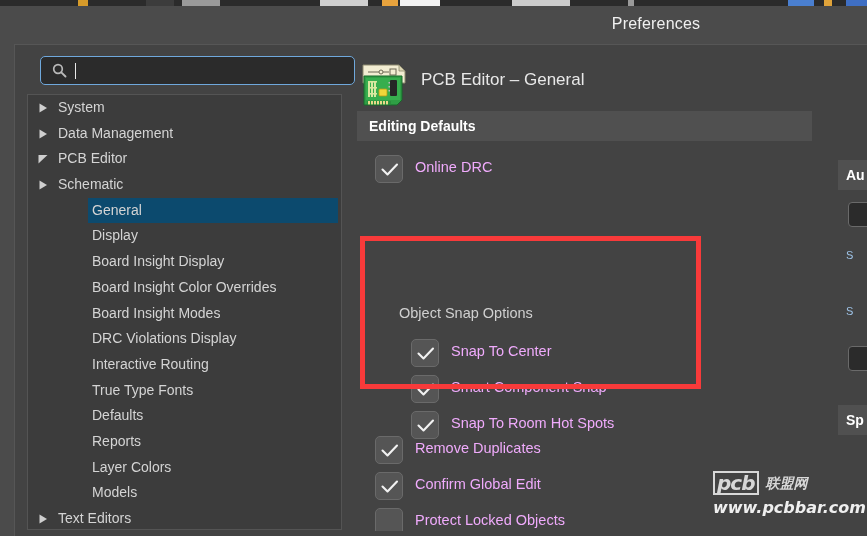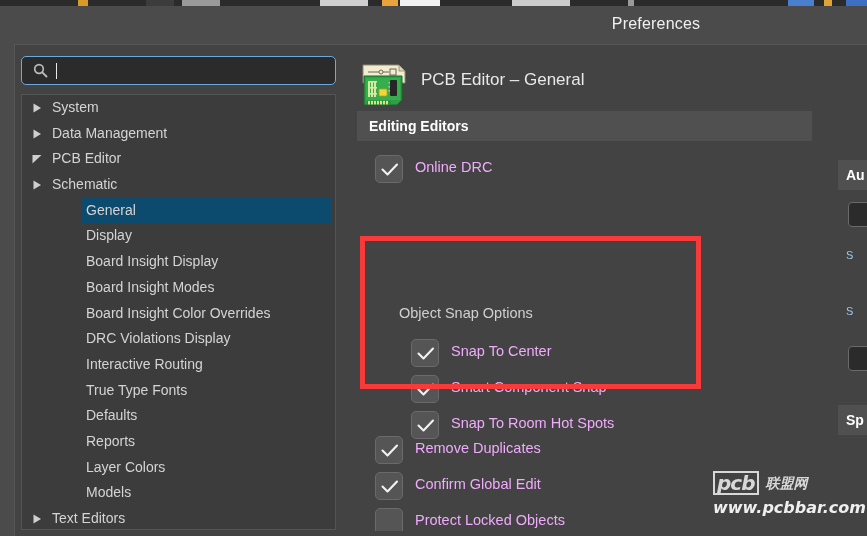--- a/index.html
+++ b/index.html
@@ -62,23 +62,24 @@
     width: 853px; height: 492px;
     background: #434343;
     border-top: 1px solid #565656;
     border-left: 1px solid #565656;
     box-sizing: border-box;
   }
 
   
   .left-col {
     position: absolute;
-    left: 6px; top: 11px;
+    left: 12px; top: 11px;
     width: 323px;
     height: 475px;
+    padding-left: 13px;
   }
 
   .search-box {
     position: relative;
     width: 315px;
     height: 29px;
     background: #2b2b2b;
     border: 1px solid #6fa8dc;
     border-radius: 5px;
     box-sizing: border-box;
@@ -389,24 +390,24 @@
           <div class="tree-row selected" style="width: 250px; margin-left: 60px;">
             <span class="lbl" style="left: 4px;">General</span>
           </div>
           <div class="tree-row">
             <span class="lbl" style="left: 64px;">Display</span>
           </div>
           <div class="tree-row">
             <span class="lbl" style="left: 64px;">Board Insight Display</span>
           </div>
           <div class="tree-row">
+            <span class="lbl" style="left: 64px;">Board Insight Color Overrides</span>
+          </div>
+          <div class="tree-row">
             <span class="lbl" style="left: 64px;">Board Insight Modes</span>
-          </div>
-          <div class="tree-row">
-            <span class="lbl" style="left: 64px;">Board Insight Color Overrides</span>
           </div>
           <div class="tree-row">
             <span class="lbl" style="left: 64px;">DRC Violations Display</span>
           </div>
           <div class="tree-row">
             <span class="lbl" style="left: 64px;">Interactive Routing</span>
           </div>
           <div class="tree-row">
             <span class="lbl" style="left: 64px;">True Type Fonts</span>
           </div>
@@ -472,21 +473,21 @@
               <rect x="18" y="38" width="2" height="3.4"></rect>
               <rect x="21" y="38" width="2" height="3.4"></rect>
               <rect x="24" y="38" width="2" height="3.4"></rect>
               <rect x="27" y="38" width="2" height="3.4"></rect>
             </g>
           </svg>
         </span>
         <div class="page-title">PCB Editor – General</div>
       </div>
 
-      <div class="section-head" style="top:55px;">Editing Editors</div>
+      <div class="section-head" style="top:55px;">Editing Defaults</div>
 
       <div class="opt-row" style="left:22px; top:99px;">
         <span class="cbx">
           <svg width="20" height="16" viewBox="0 0 20 16">
             <polyline points="2.5,7.5 7.5,12.5 17,2.5" fill="none" stroke="#f2f2f2" stroke-width="2.1" stroke-linecap="round" stroke-linejoin="round"></polyline>
           </svg>
         </span>
         <span class="opt-label">Online DRC</span>
       </div>
 

